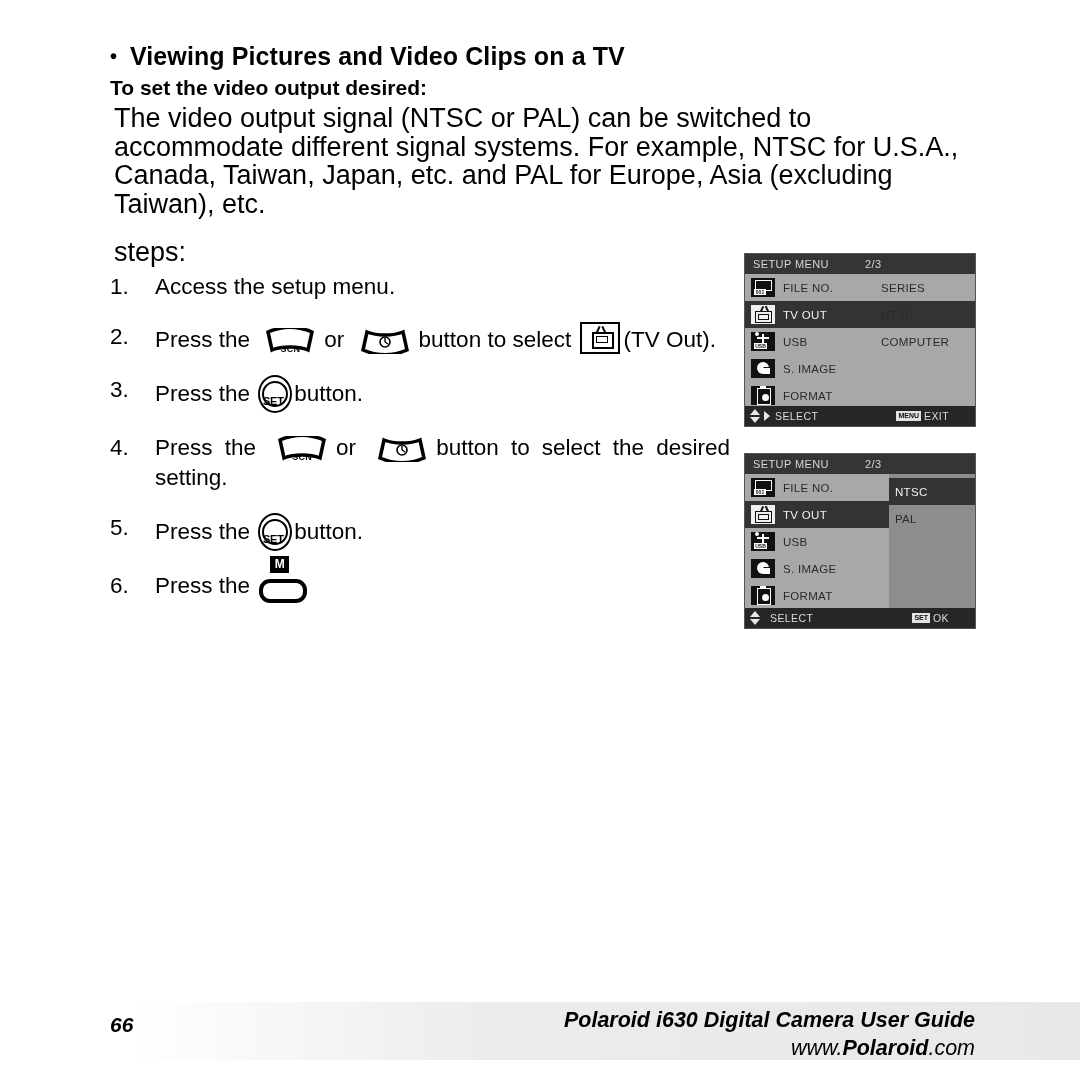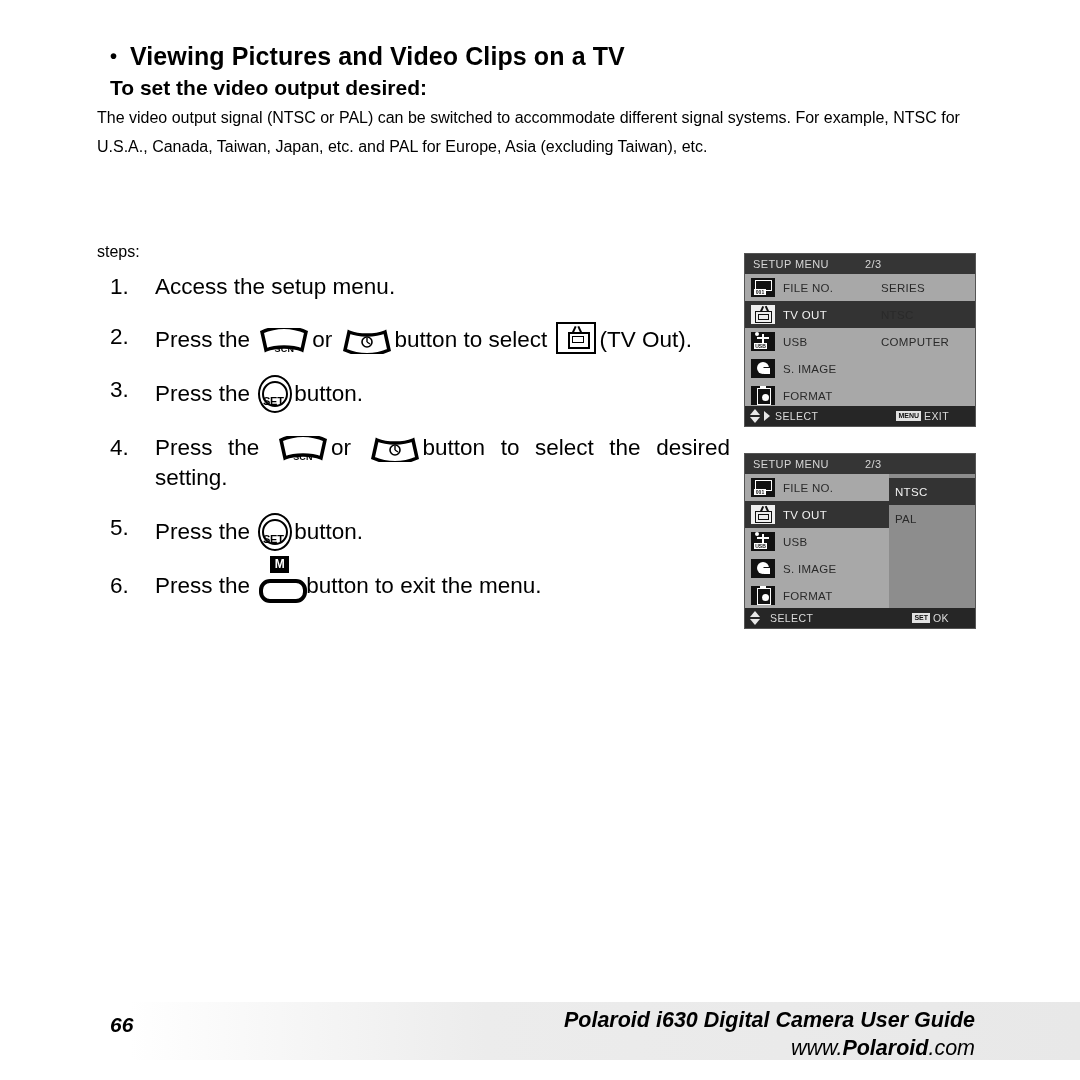--- a/index.html
+++ b/index.html
@@ -45,23 +45,23 @@
     position: absolute;
     left: 110px;
     top: 76px;
     font-size: 21px;
     font-weight: bold;
   }
 
   
   .para {
     position: absolute;
-    left: 97px;
+    left: 114px;
     width: 866px;
-    font-size: 16px;
+    font-size: 27px;
     line-height: 28.5px;
   }
   #para1 { top: 104px; }
   #para2 { top: 190px; text-align: justify; }
   #para2 .lastline { text-align: left; margin-top: 48px; }
 
   
   .steps {
     position: absolute;
     left: 110px;
@@ -85,21 +85,21 @@
   .step.justify .text { text-align: justify; }
   .step .text { display: block; }
 
   
   .btn-arc {
     display: inline-block;
     position: relative;
     width: 48px;
     height: 26px;
     vertical-align: -7px;
-    margin: 0 4px;
+    margin: 0 10px;
   }
   .btn-arc svg { display: block; }
   .arc-label {
     position: absolute;
     left: 0; right: 0;
     top: 6px;
     text-align: center;
     font-size: 9px;
     font-weight: bold;
     letter-spacing: .2px;
@@ -573,21 +573,21 @@
         </span><span>button.</span>
       </span>
     </div>
 
     <div class="step">
       <span class="num">6.</span>
       <span class="text"><span>Press the</span>
         <span class="btn-menu">
           <span class="mtag">M</span>
           <span class="cap"></span>
-        </span><span>button to exit the menu.</span>
+        </span>
       </span>
     </div>
 
   </div>
 
   <div class="lcd" id="lcd1">
     <div class="lcd-title">
       <span>SETUP MENU</span>
       <span class="pg">2/3</span>
     </div>

